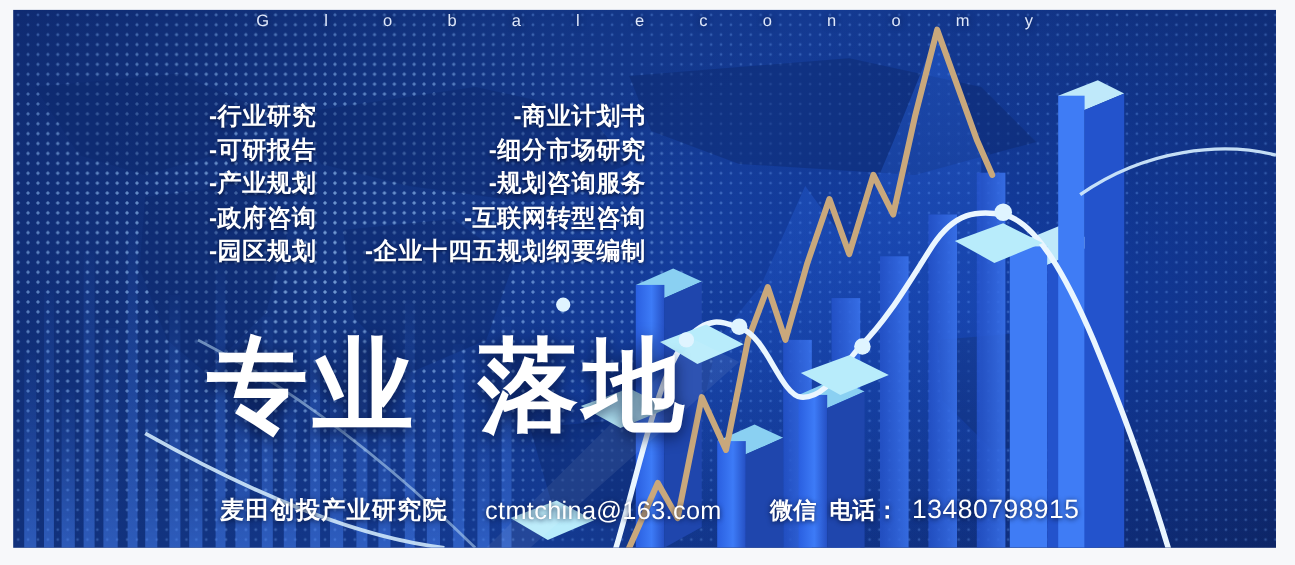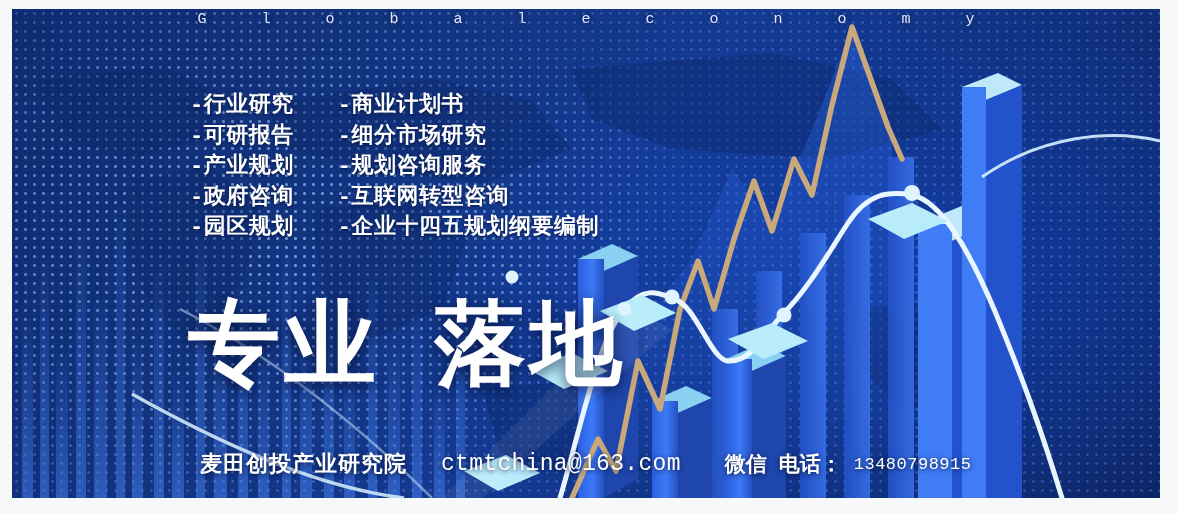--- a/index.html
+++ b/index.html
@@ -1,19 +1,19 @@
 <!DOCTYPE html>
 <html><head>
 <meta charset="utf-8">
 <style>
   html,body{margin:0;padding:0;background:#f7f8fa;}
   body{width:1177px;height:514px;overflow:hidden;font-family:"Liberation Sans","DejaVu Sans",sans-serif;}
 
   #banner-frame{
-    position:relative;width:1177px;height:394px;background:#f7f8fa;font-family:Liberation Mono, monospace;
+    position:relative;width:1177px;height:394px;background:#f7f8fa;
   }
 
   
   #banner{
     position:absolute;left:12px;top:9px;width:1148px;height:489px;
     overflow:hidden;
     background:
       radial-gradient(ellipse 70% 90% at 78% 55%, rgba(20,70,190,0.55) 0%, rgba(12,40,120,0.0) 62%),
       linear-gradient(120deg,#0f2b72 0%,#12337f 28%,#143a92 52%,#10307e 75%,#0d2463 100%);
   }
@@ -42,21 +42,21 @@
   #wordmark{
     position:absolute;top:2px;left:0;width:100%;
     text-align:center;color:#dfe8fb;
     font-size:15px;letter-spacing:23px;font-weight:400;
     text-indent:23px;white-space:nowrap;
     text-shadow:0 0 6px rgba(10,25,70,.9);
   }
 
   
   #service-lists{
-    position:absolute;left:178px;top:82px;display:flex;gap:44px;
+    position:absolute;left:178px;top:82px;display:flex;gap:44px;text-align:right;
   }
   .svc-col{display:flex;flex-direction:column;}
   .svc-item{
     color:#ffffff;font-size:22px;line-height:30.5px;font-weight:700;
     white-space:nowrap;letter-spacing:.5px;
     text-shadow:0 1px 3px rgba(5,18,55,.85);
   }
 
   
   #headline{
@@ -73,21 +73,21 @@
     position:absolute;left:188px;top:440px;
     display:flex;align-items:center;gap:34px;
     color:#fff;white-space:nowrap;
     text-shadow:0 1px 5px rgba(5,18,55,.9);
   }
   #org-name{font-size:22px;font-weight:700;letter-spacing:1px;}
   #email{font-size:23px;font-weight:400;letter-spacing:.3px;}
   #phone-block{display:flex;align-items:center;gap:12px;margin-left:10px;}
   #wechat-label{font-size:21px;font-weight:700;}
   #phone-label{font-size:21px;font-weight:700;}
-  #phone-number{font-size:17px;font-weight:400;letter-spacing:.5px;}
+  #phone-number{font-size:24px;font-weight:400;letter-spacing:.5px;}
 
   
   .gfx{position:absolute;inset:0;pointer-events:none;}
 </style>
 </head>
 <body>
 
 <div id="banner-frame">
   <div id="banner">
 

